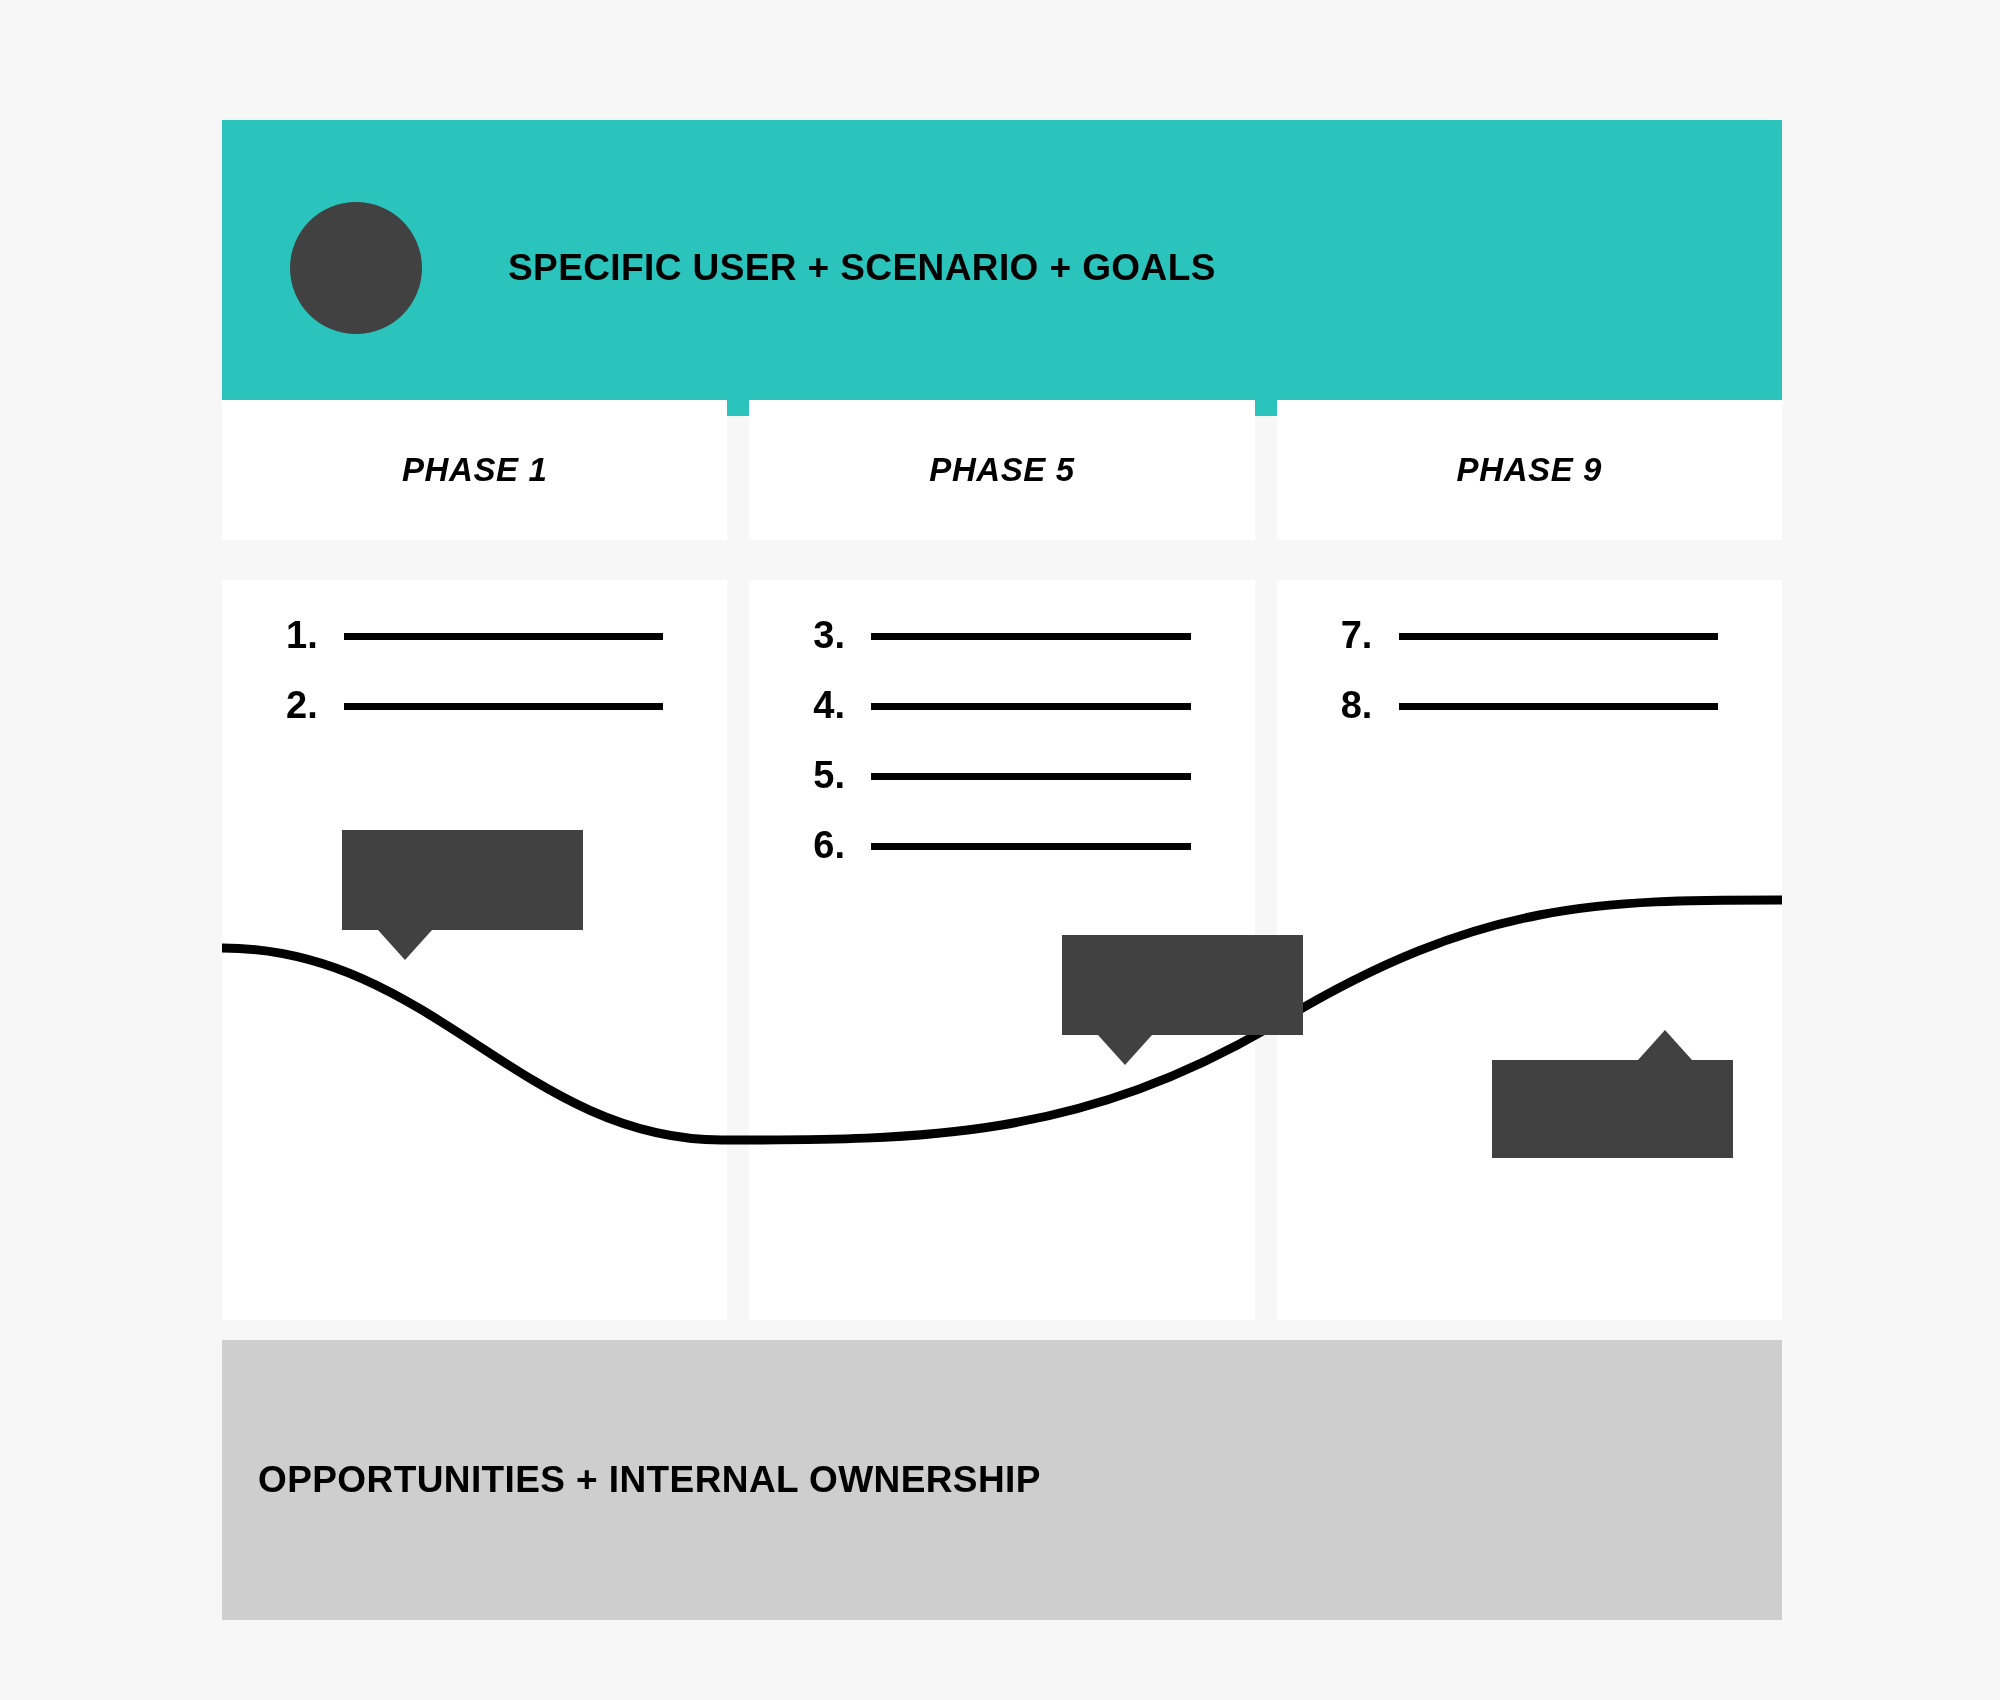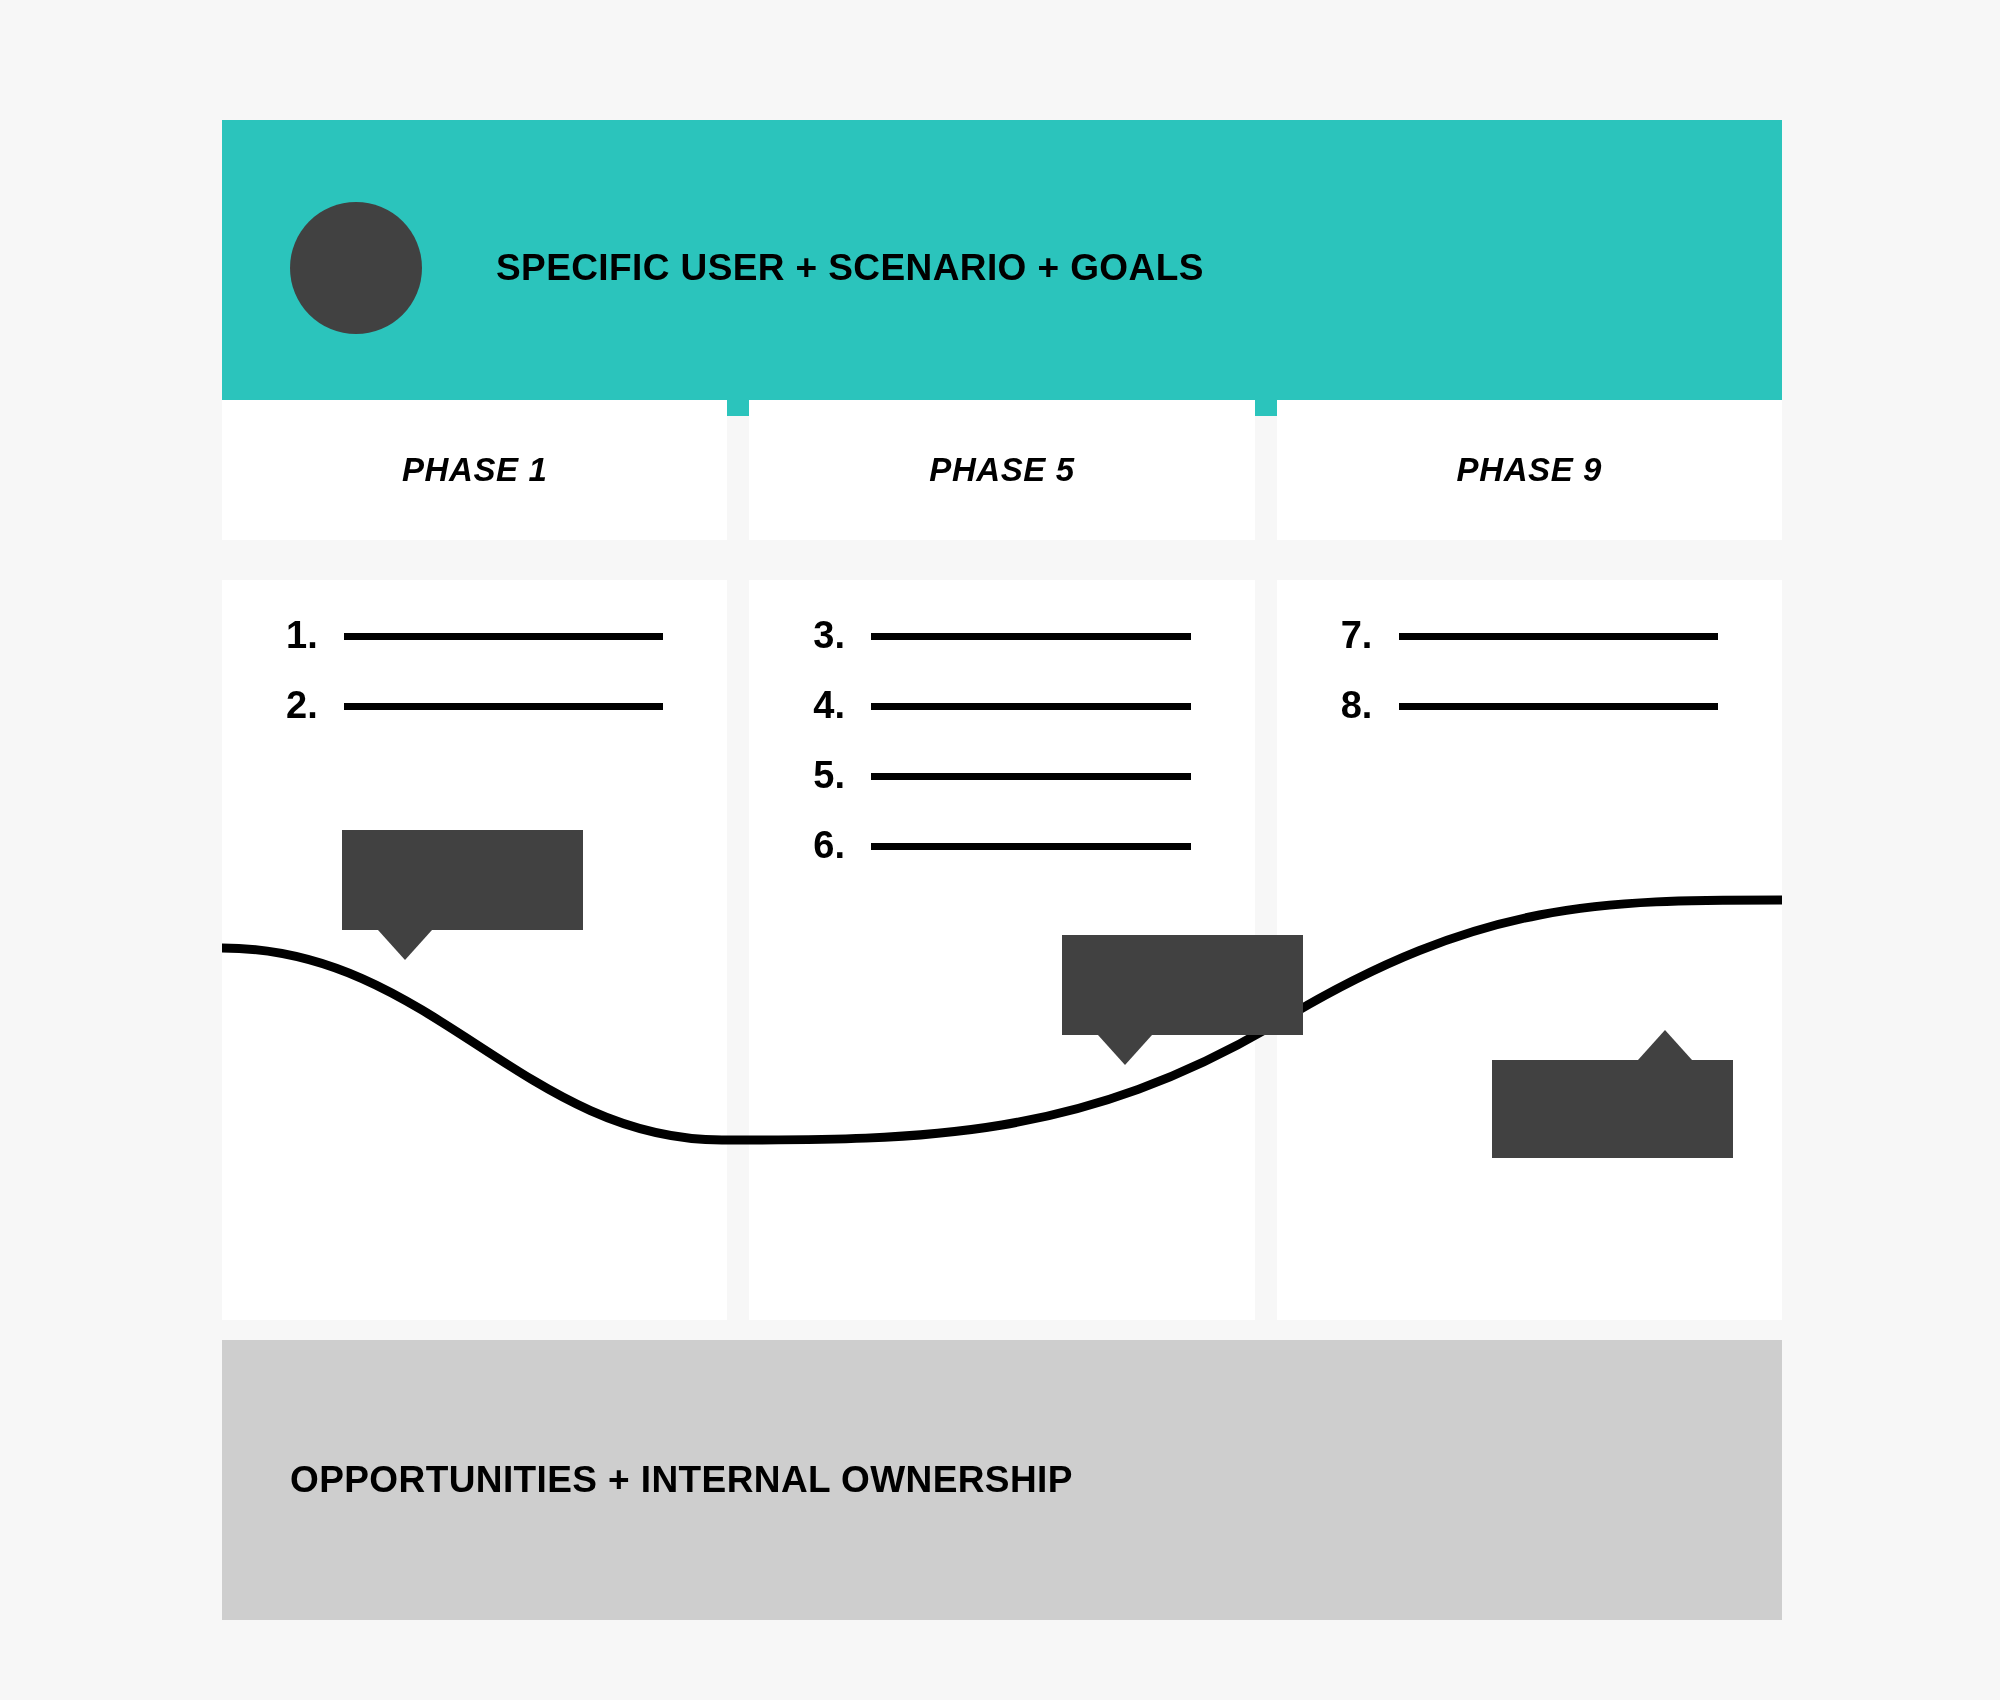--- a/index.html
+++ b/index.html
@@ -23,20 +23,21 @@
   
   .header-band {
     position: absolute;
     left: 222px;
     top: 120px;
     width: 1560px;
     height: 296px;
     background: #2bc4bc;
     display: flex;
     align-items: center;
+    gap: 12px;
   }
   .header-avatar {
     width: 132px;
     height: 132px;
     border-radius: 50%;
     background: #414141;
     margin-left: 68px;
     flex: 0 0 auto;
   }
   .header-title {
@@ -153,21 +154,21 @@
     position: absolute;
     left: 222px;
     top: 1340px;
     width: 1560px;
     height: 280px;
     background: #cecece;
     display: flex;
     align-items: center;
   }
   .footer-title {
-    margin-left: 68px;
+    margin-left: 36px;
     font-size: 37px;
     font-weight: bold;
     letter-spacing: 0.4px;
     color: #000000;
     white-space: nowrap;
   }
 </style>
 </head>
 <body>
 

